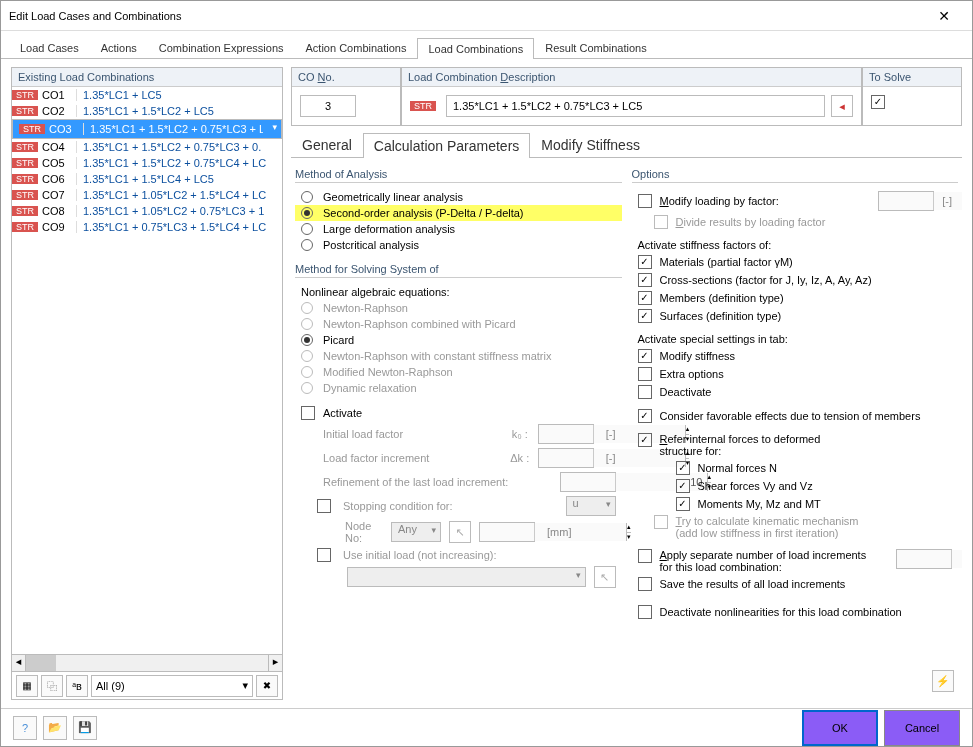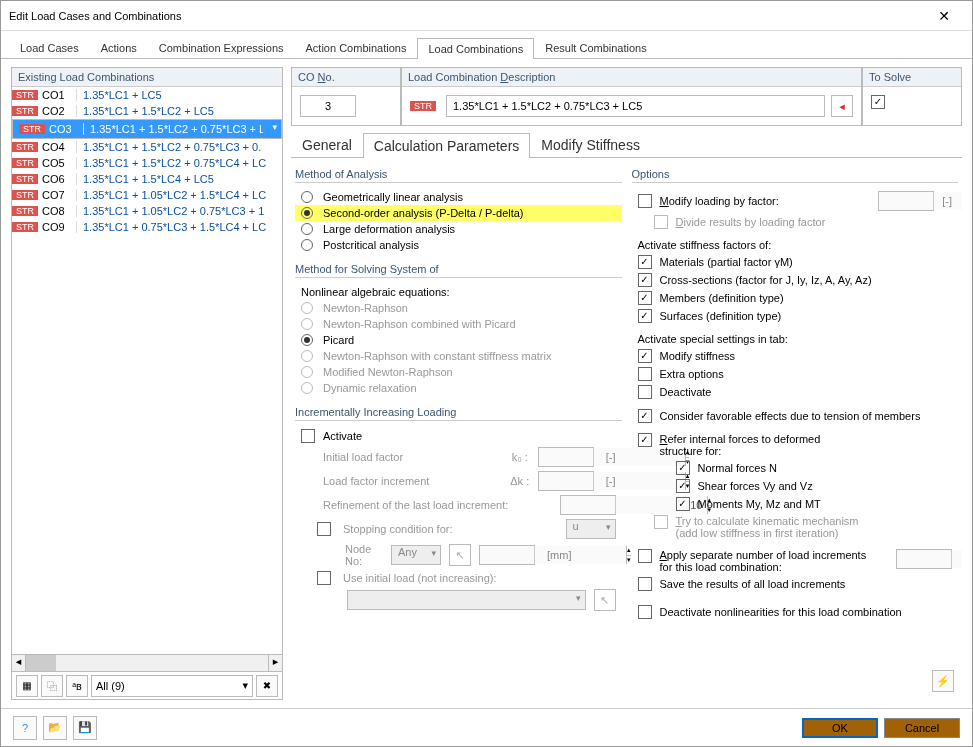--- a/index.html
+++ b/index.html
@@ -53,21 +53,21 @@
 .spin input{flex:1;border:none;text-align:right;padding-right:4px;font-size:11px}
 .spinbtns{width:14px;display:flex;flex-direction:column}
 .spinbtns div{flex:1;border-left:1px solid #bbb;font-size:7px;text-align:center;line-height:1;cursor:pointer}
 .spinbtns div:first-child{border-bottom:1px solid #bbb}
 .unit{color:#888;margin-left:4px}
 .indent{padding-left:22px}
 .sel{height:20px;border:1px solid #bbb;background:#eee;padding:0 18px 0 6px;position:relative;min-width:50px;color:#888}
 .sel::after{content:"▾";position:absolute;right:4px;top:2px;font-size:9px}
 .footer{position:absolute;bottom:0;left:0;right:0;height:38px;border-top:1px solid #ccc;display:flex;align-items:center;padding:0 12px;gap:6px}
 .footer .sp{flex:1}
-.btn{min-width:76px;height:20px;border:1px solid #888;background:#a16207;cursor:pointer}
+.btn{min-width:76px;height:36px;border:1px solid #888;background:#8b5cf6;cursor:pointer}
 .btn.primary{border:2px solid #0066cc}
 .fbtn{width:24px;height:24px;border:1px solid #bbb;background:#fafafa;display:flex;align-items:center;justify-content:center;cursor:pointer}
 .bolt{position:absolute;right:4px;bottom:4px;width:22px;height:22px;border:1px solid #bbb;display:flex;align-items:center;justify-content:center;background:#fafafa;cursor:pointer;color:#cc9900}
 .field{display:flex;align-items:center;padding:2px 6px;gap:8px}
 .field .lbl{flex:1;color:#999}
 .field .sym{color:#999;width:20px;text-align:center}
 u{text-decoration:underline}
 </style>
 </head>
 <body>
@@ -232,21 +232,20 @@
                 <span class="rdo"></span>
                 <span>Modified Newton-Raphson</span>
               </div>
               <div class="row dis">
                 <span class="rdo"></span>
                 <span>Dynamic relaxation</span>
               </div>
             </div>
         </div>
         <div class="section">
-          <div class="sechdr">Incrementally Increasing Loading</div>
           <div class="row">
               <span class="chk"></span>
               <span>Activate</span>
             </div>
           <div class="field">
               <span class="lbl indent">Initial load factor</span>
               <span class="sym">k₀ :</span>
               <div class="spin">
                 <input disabled="" style="">
                 <div class="spinbtns">

